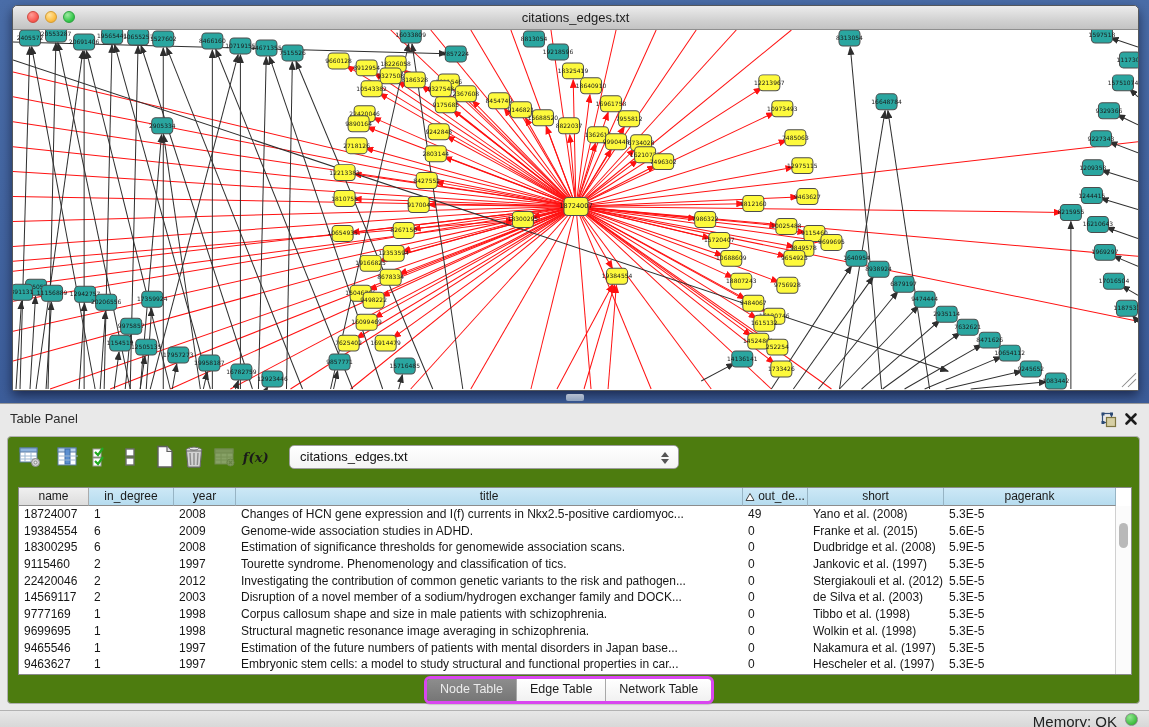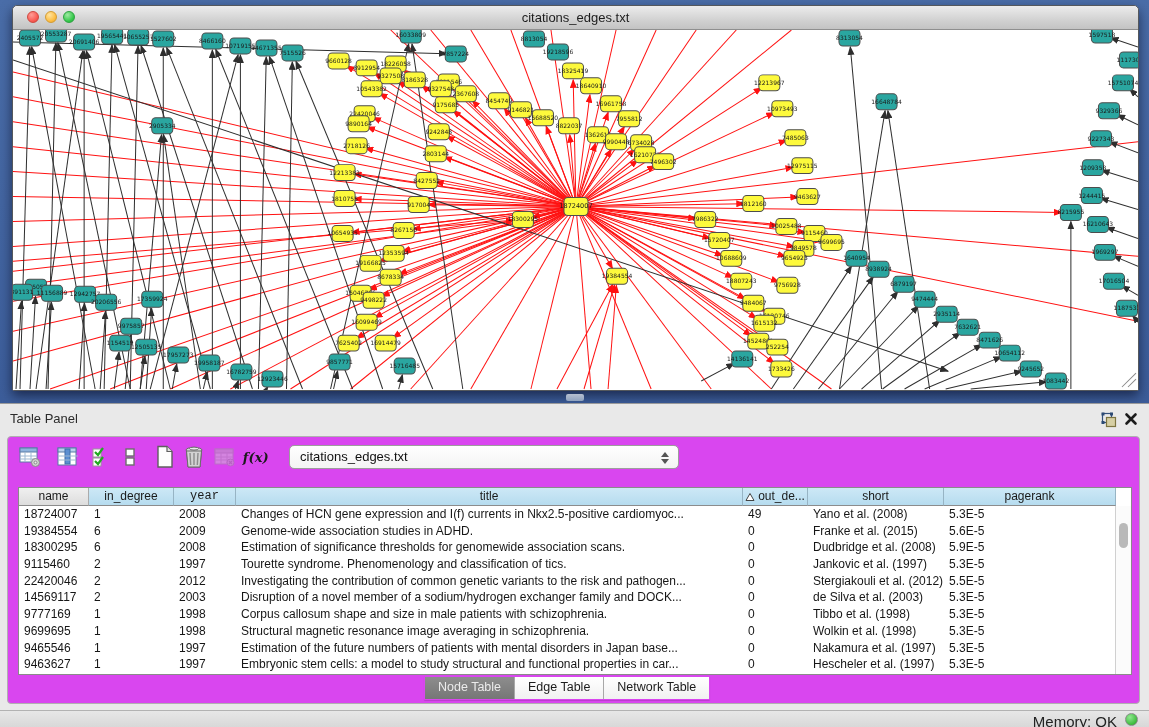--- a/index.html
+++ b/index.html
@@ -22,21 +22,21 @@
   svg.graph{position:absolute;left:0;top:0;width:100%;height:100%;}
   .splitter{position:absolute;left:566px;top:394px;width:18px;height:7px;
             background:linear-gradient(#cfd6e2,#9fb0c8);border-radius:2px;opacity:.85;}
   
   .tpanel{position:absolute;left:0;top:403px;width:1149px;height:307px;
           background:#e9e9e9;border-top:1px solid #9a9a9a;}
   .tp-title{position:absolute;left:10px;top:7px;font-size:13px;color:#2b2b2b;}
   .tp-float{position:absolute;right:32px;top:8px;width:16px;height:16px;}
   .tp-close{position:absolute;right:11px;top:8px;width:14px;height:14px;}
   .tp-body{position:absolute;left:7px;top:32px;width:1133px;height:268px;box-sizing:border-box;
-           background:#d946ef;border:1px solid #b0b0b0;border-radius:4px;}
+           background:#4d7c0f;border:1px solid #b0b0b0;border-radius:4px;}
   .tbtn{position:absolute;top:6px;width:28px;height:28px;display:flex;align-items:center;
         justify-content:center;}
   .combo{position:absolute;left:281px;top:8px;width:390px;height:24px;box-sizing:border-box;
          background:linear-gradient(#ffffff,#f4f4f4);border:1px solid #9d9d9d;border-radius:5px;
          font-size:13px;color:#111;line-height:22px;padding-left:10px;}
   .combo .arrows{position:absolute;right:8px;top:4px;width:9px;height:16px;}
   .combo .arrows div{width:0;height:0;border-left:4px solid transparent;border-right:4px solid transparent;margin:2px 0;}
   .arr-up{border-bottom:5px solid #555;}
   .arr-dn{border-top:5px solid #555;}
   .tablewrap{position:absolute;left:10px;top:50px;width:1114px;height:188px;box-sizing:border-box;
@@ -47,21 +47,21 @@
       background:linear-gradient(#cde8f6,#b6dcef);overflow:hidden;white-space:nowrap;
       display:flex;align-items:center;justify-content:center;gap:3px;}
   .th.plain{background:linear-gradient(#f0f0f0,#dddddd);border-right:1px solid #ababab;}
   .tr{display:flex;height:16.7px;}
   .td{box-sizing:border-box;font-size:12px;color:#161616;line-height:16.7px;
       padding-left:5px;overflow:hidden;white-space:nowrap;}
   .vscroll{position:absolute;right:0;top:18px;bottom:0;width:15px;background:#fbfbfb;
            border-left:1px solid #d0d0d0;}
   .vthumb{position:absolute;left:3px;top:17px;width:9px;height:25px;border-radius:5px;background:#b9b9b9;}
   .tabs{position:absolute;left:416px;top:239px;height:22px;display:flex;
-        border:1px solid #d946ef;border-radius:1px;overflow:hidden;
+        border:3px solid #d946ef;border-radius:6px;overflow:hidden;
         box-shadow:0 1px 1px rgba(0,0,0,.15);justify-content:flex-end;}
   .tab{font-size:12.5px;line-height:21px;padding:0 13px;background:linear-gradient(#ffffff,#f1f1f1);
        color:#1c1c1c;border-right:1px solid #a8a8a8;}
   .tab:last-child{border-right:none;}
   .tab.sel{background:linear-gradient(#8d8d8d,#767676);color:#ececec;}
   
   .statusbar{position:absolute;left:0;top:710px;width:1149px;height:17px;
              background:linear-gradient(#e7e7e7,#d7d7d7);border-top:1px solid #b2b2b2;}
   .mem-label{position:absolute;right:32px;top:2px;font-size:15px;color:#222;}
   .mem-dot{position:absolute;right:11px;top:2px;width:13px;height:13px;border-radius:50%;
@@ -602,21 +602,21 @@
     </div>
 
     <div class="tablewrap">
       <div class="thead" id="thead">
           <div class="th plain" style="width: 70px;">
             <span>name</span>
           </div>
           <div class="th" style="width: 85px;">
             <span>in_degree</span>
           </div>
-          <div class="th" style="width: 62px; font-family: Liberation Mono, monospace;">
+          <div class="th" style="width: 62px;">
             <span>year</span>
           </div>
           <div class="th" style="width: 507px;">
             <span>title</span>
           </div>
           <div class="th" style="width: 65px;">
             <svg width="10" height="10" viewBox="0 0 10 10">
               <polygon points="5,1.5 9,8.5 1,8.5" fill="#ffffff" stroke="#444" stroke-width="1"></polygon>
             </svg>
             <span>out_de...</span>

